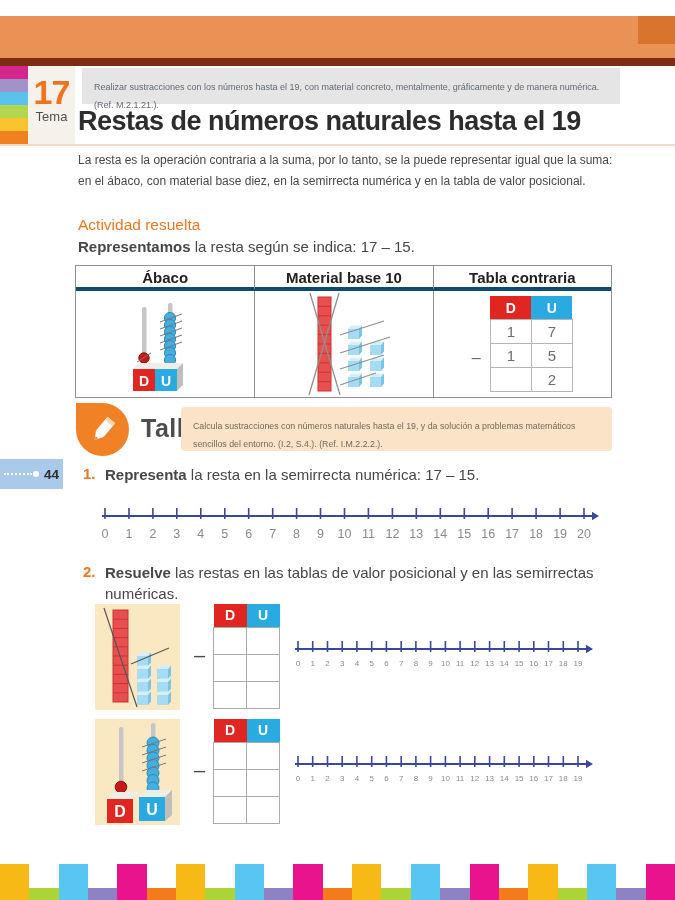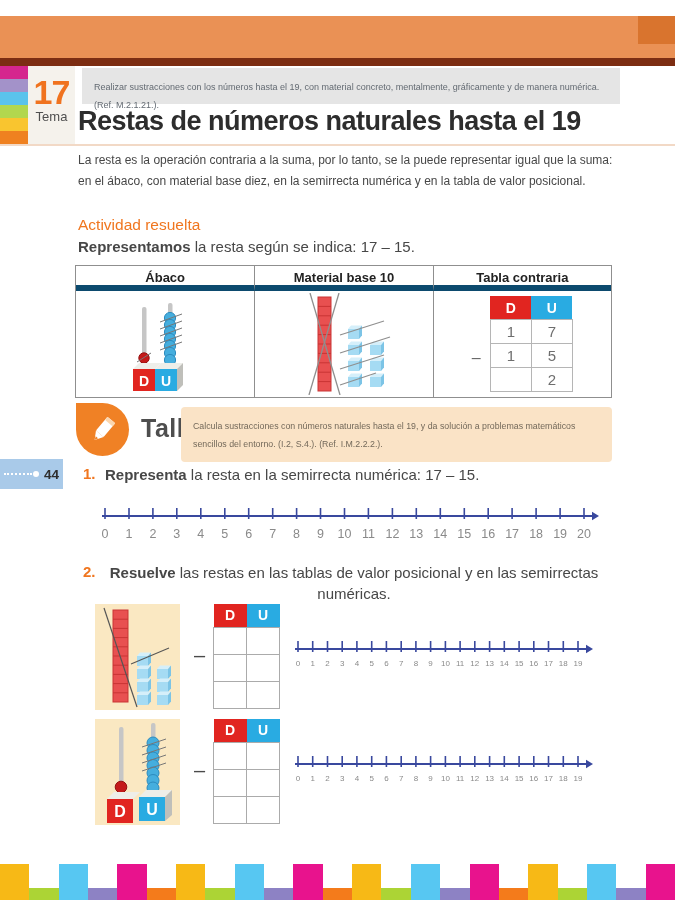--- a/index.html
+++ b/index.html
@@ -25,49 +25,49 @@
   .objective-box span { font-size:9px; color:#636a72; line-height:11px; }
   .page-title { position:absolute; left:78px; top:90px; width:560px; font-size:27px; font-weight:bold; color:#2d2d2d; letter-spacing:-0.5px; }
 
   .intro { position:absolute; left:78px; top:134px; width:548px; font-size:12px; line-height:20.5px; color:#474747; }
   .activity-heading { position:absolute; left:78px; top:200px; font-size:15.5px; font-weight:normal; color:#f0761f; }
   .activity-lead { position:absolute; left:78px; top:222px; width:540px; font-size:15px; color:#474747; }
   .b { font-weight:bold; }
 
   
   .main-table { position:absolute; left:75px; top:249px; width:537px; height:133px; border:1.5px solid #8f8f8f; display:grid; grid-template-columns:1fr 1fr 1fr; grid-template-rows:25px 1fr; }
-  .mt-head { border-bottom:6px solid #0c4a6e; font-size:13px; font-weight:bold; color:#222; text-align:center; line-height:24px; }
+  .mt-head { border-bottom:4px solid #0c4a6e; font-size:15px; font-weight:bold; color:#222; text-align:center; line-height:24px; }
   .mt-cell { position:relative; display:flex; align-items:center; justify-content:center; }
   .bl { border-left:1px solid #8f8f8f; }
 
   
   .pos-wrap { position:relative; padding-left:18px; }
   .pos-minus { position:absolute; left:0; top:53px; font-size:16px; color:#666; }
   table.pos { border-collapse:collapse; }
   table.pos th { width:41px; height:24px; font-size:14px; font-weight:bold; color:#fff; text-align:center; }
   table.pos td { width:41px; height:24px; font-size:15px; color:#6e6e6e; text-align:center; border:1px solid #b5b5b5; background:#fff; }
   .th-d { background:#e12520; }
   .th-u { background:#29abe2; }
 
   
   .taller-icon { position:absolute; left:76px; top:387px; width:53px; height:53px; background:#f08125; border-radius:0 50% 50% 50%; display:flex; align-items:center; justify-content:center; }
   .taller-label { position:absolute; left:141px; top:398px; font-size:25px; font-weight:bold; color:#4e4e4e; letter-spacing:0.5px; }
-  .taller-box { position:absolute; left:181px; top:391px; width:431px; height:55px; background:#fae3c6; border-radius:4px; padding:8px 12px; }
+  .taller-box { position:absolute; left:181px; top:391px; width:431px; height:44px; background:#fae3c6; border-radius:4px; padding:8px 12px; }
   .taller-box span { font-size:8.8px; line-height:11px; color:#73695a; }
 
   
   .page-tab { position:absolute; left:0; top:443px; width:63px; height:30px; background:#a9cae9; display:flex; align-items:center; }
   .tab-dots { width:28px; border-top:2px dotted #fff; margin-left:4px; }
   .tab-dot { width:6px; height:6px; border-radius:50%; background:#fff; margin-left:1px; }
   .page-num { font-size:13.5px; color:#2e2e2e; font-weight:bold; margin-left:5px; }
 
   
   .ex-row { position:absolute; display:flex; }
   .ex-num { width:22px; font-size:15px; font-weight:bold; color:#f0761f; flex:none; }
-  .ex-text { font-size:15px; line-height:20.5px; color:#474747;text-align:center; }
+  .ex-text { font-size:15px; line-height:20.5px; color:#474747; }
 
   .nl { position:absolute; }
 
   
   .img-box { position:absolute; width:85px; height:106px; background:#fae8c2; }
   .work-minus { position:absolute; font-size:20px; color:#4a4a4a; }
   .du-wrap { position:absolute; }
   table.du { border-collapse:collapse; }
   table.du th { width:33px; height:23px; font-size:14px; font-weight:bold; color:#fff; text-align:center; }
   table.du td { width:33px; height:27px; border:1px solid #ababab; background:#fff; }

